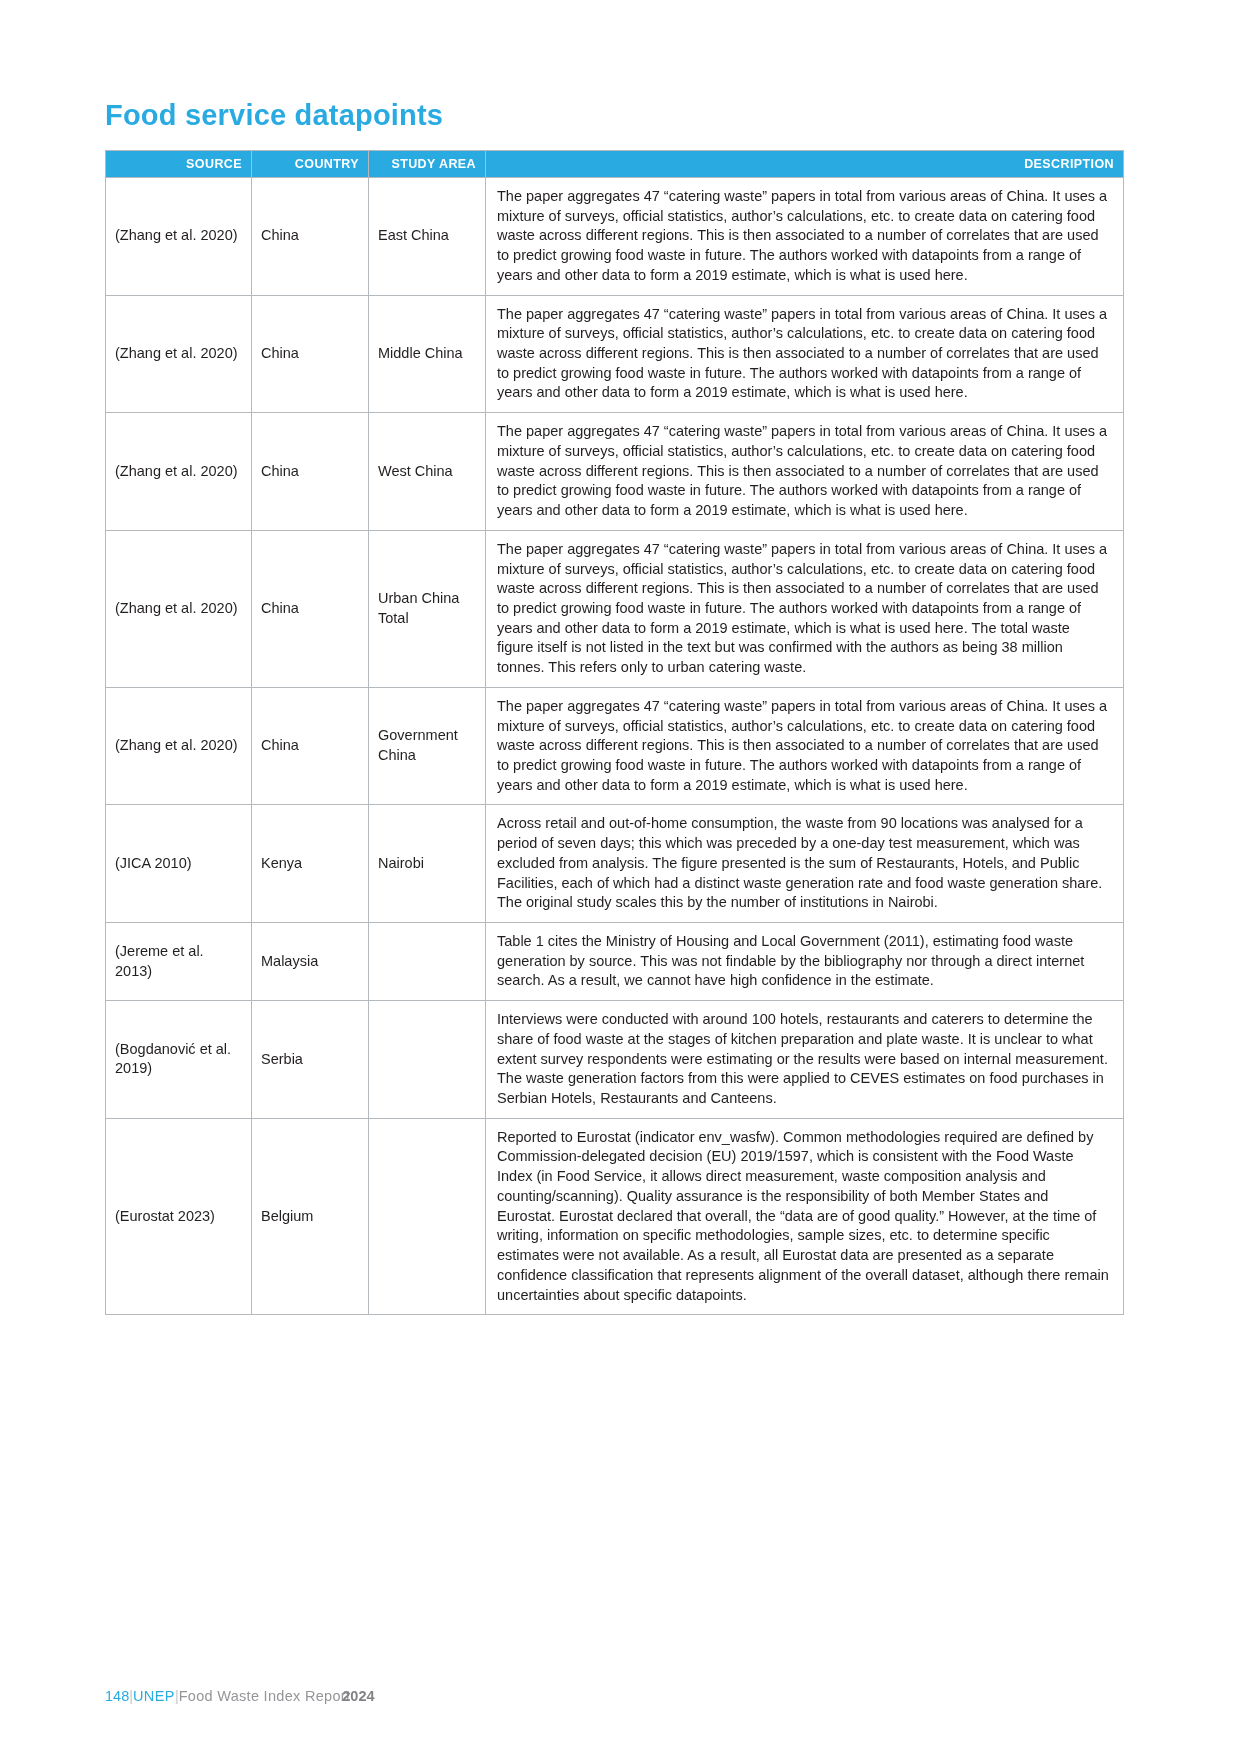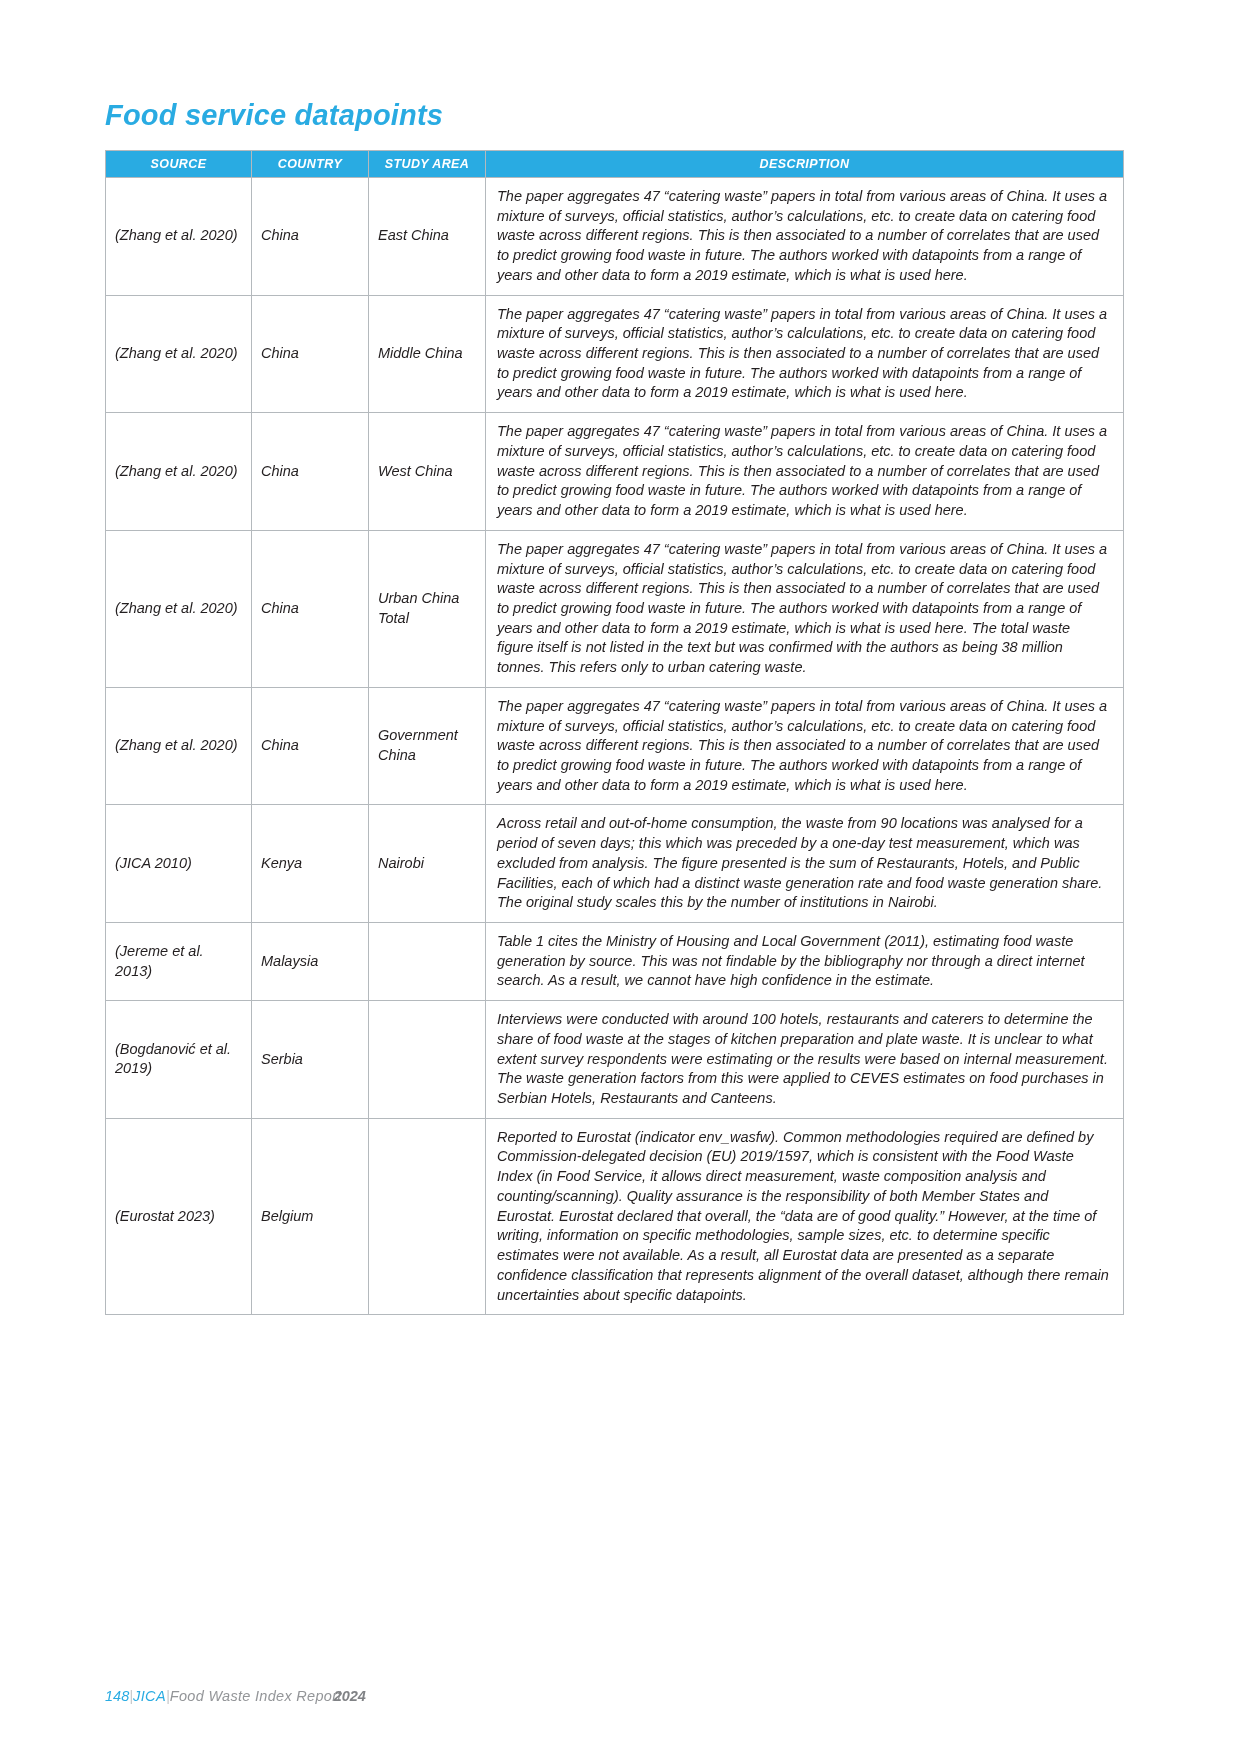--- a/index.html
+++ b/index.html
@@ -15,21 +15,20 @@
   body {
     font-family: "Liberation Sans", sans-serif;
     background: #ffffff;
   }
   .page {
     position: relative;
     width: 1241px;
     height: 1754px;
     background: #ffffff;
     overflow: hidden;
-    font-style: italic;
   }
   .content {
     position: absolute;
     left: 105px;
     top: 99px;
     width: 1018px;
   }
   h1.page-title {
     margin: 0 0 18px 0;
     font-size: 29px;
@@ -45,21 +44,21 @@
   table.datapoints col.col-source { width: 146px; }
   table.datapoints col.col-country { width: 117px; }
   table.datapoints col.col-study { width: 117px; }
   table.datapoints col.col-desc { width: 638px; }
   table.datapoints th {
     background: var(--accent, #29abe2);
     color: #ffffff;
     font-size: 12.5px;
     font-weight: bold;
     letter-spacing: 0.4px;
-    text-align: center;
+    text-align: right;
     padding: 6px 9px 6px 9px;
     border: 1px solid var(--border, #b4b9bd);
     border-bottom: none;
   }
   table.datapoints td {
     border: 1px solid var(--border, #b4b9bd);
     color: var(--body-text, #231f20);
     font-size: 14.5px;
     line-height: 1.36;
     padding: 8px 9px;
@@ -173,18 +172,18 @@
     <td class="c-desc">Reported to Eurostat (indicator env_wasfw). Common methodologies required are defined by Commission-delegated decision (EU) 2019/1597, which is consistent with the Food Waste Index (in Food Service, it allows direct measurement, waste composition analysis and counting/scanning). Quality assurance is the responsibility of both Member States and Eurostat. Eurostat declared that overall, the “data are of good quality.” However, at the time of writing, information on specific methodologies, sample sizes, etc. to determine specific estimates were not available. As a result, all Eurostat data are presented as a separate confidence classification that represents alignment of the overall dataset, although there remain uncertainties about specific datapoints.</td>
   </tr>
 </tbody>
     </table>
 
   </div>
 
   <div class="footer">
     <span class="page-num">148</span>
     <span class="sep">|</span>
-    <span class="org">JICA</span>
+    <span class="org">UNEP</span>
     <span class="sep">|</span>
     <span class="report">Food Waste Index Report</span>
     <span class="year">2024</span>
   </div>
 </div>
 
 </body></html>

